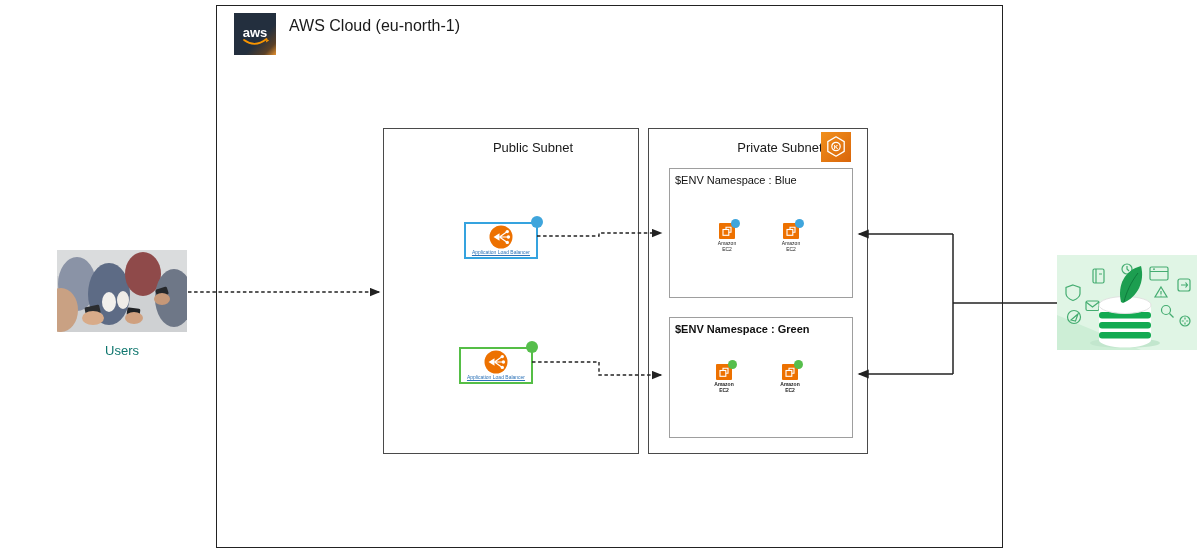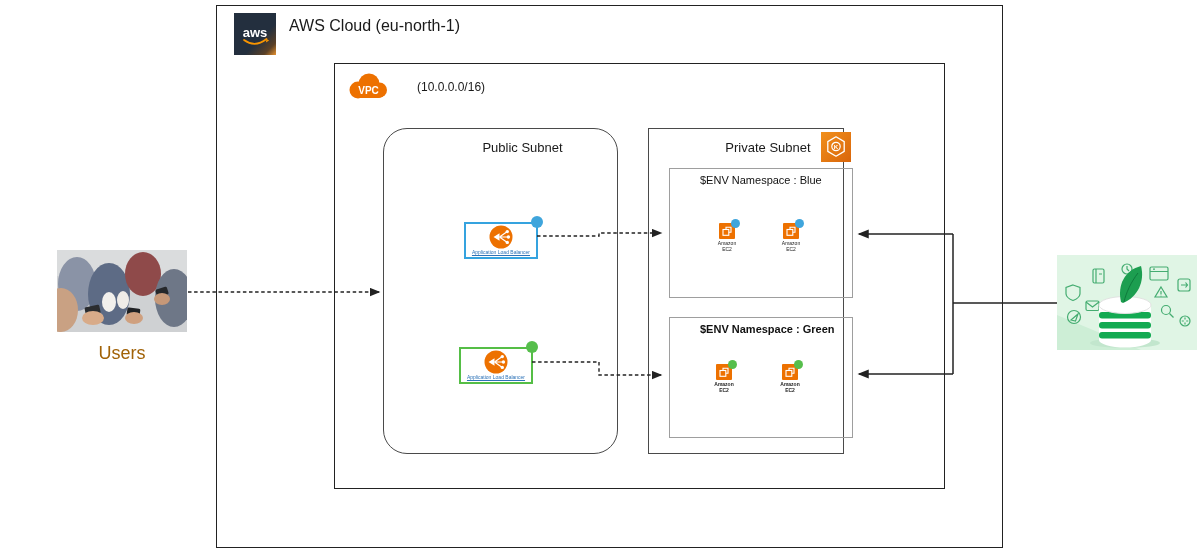--- a/index.html
+++ b/index.html
@@ -7,45 +7,45 @@
           font-family:"Liberation Sans",sans-serif;color:#1a1a1a;}
   .box{position:absolute;background:transparent;box-sizing:border-box;padding-left:44px;}
   .aws-cloud{left:216px;top:5px;width:787px;height:543px;border:1.6px solid var(--border-dark);}
   .aws-header{position:absolute;left:17px;top:7px;display:flex;align-items:flex-start;gap:13px;}
   .aws-logo{width:42px;height:42px;display:block;}
   .aws-title{font-size:16px;padding-top:4px;}
   .vpc{left:334px;top:63px;width:611px;height:426px;border:1.6px solid var(--border-dark);}
   .vpc-header{position:absolute;left:10px;top:8px;display:flex;align-items:center;gap:26px;}
   .vpc-cidr{font-size:12px;}
   .subnet{border:1.2px solid var(--border-mid);}
-  .public-subnet{left:383px;top:128px;width:235px;height:326px;border-radius:24px;}
-  .private-subnet{left:648px;top:128px;width:196px;height:326px;}
+  .public-subnet{left:383px;top:128px;width:256px;height:326px;}
+  .private-subnet{left:648px;top:128px;width:220px;height:326px;}
   .subnet-title{text-align:center;font-size:13px;padding-top:11px;}
   .eks-icon{position:absolute;top:3px;left:172px;width:30px;height:30px;}
   .namespace{position:absolute;border:1px solid var(--border-light);box-sizing:border-box;}
   .ns-blue{left:20px;top:39px;width:184px;height:130px;}
   .ns-green{left:20px;top:188px;width:184px;height:121px;font-weight:bold;}
-  .ns-title{font-size:11px;padding:5px 0 0 5px;color:#111;margin-left:25px;}
+  .ns-title{font-size:11px;padding:5px 0 0 5px;color:#111;}
   .alb-node{position:absolute;width:74px;height:37px;border:2px solid;box-sizing:border-box;
             display:flex;flex-direction:column;align-items:center;justify-content:flex-start;background:#fff;}
   .alb-blue{left:80px;top:93px;border-color:var(--alb-blue-border);}
   .alb-green{left:75px;top:218px;border-color:var(--alb-green-border);}
   .alb-icon{width:24px;height:24px;margin-top:1px;display:block;}
   .alb-label{font-size:5px;line-height:6px;color:var(--link-blue);text-decoration:underline;white-space:nowrap;}
   .dot{position:absolute;border-radius:50%;}
   .alb-dot{width:12px;height:12px;top:-8px;right:-7px;}
   .dot-blue{background:var(--accent-blue);}
   .dot-green{background:var(--accent-green);}
   .ec2-node{position:absolute;width:32px;display:flex;flex-direction:column;align-items:center;}
   .ec2-iconwrap{position:relative;width:16px;height:16px;}
   .ec2-dot{width:9px;height:9px;top:-4px;right:-5px;}
   .ec2-label{margin-top:2px;font-size:5px;line-height:5.5px;text-align:center;width:28px;color:#1c1c1c;}
   .users-node{position:absolute;left:57px;top:250px;width:130px;display:flex;flex-direction:column;align-items:center;}
   .users-photo{width:130px;height:82px;display:block;}
-  .users-label{margin-top:11px;font-size:18px;color:#a16207;}
+  .users-label{margin-top:11px;font-size:13px;color:#0f766e;}
   .db-illustration{position:absolute;left:1057px;top:255px;width:140px;height:95px;}
   .overlay{position:absolute;left:0;top:0;width:1200px;height:555px;pointer-events:none;z-index:9;}
 </style>
 </head>
 <body>
 
 <div class="canvas">
 
   <svg class="overlay" viewBox="0 0 1200 555">
     <defs>
@@ -96,32 +96,20 @@
         </defs>
         <rect width="42" height="42" fill="url(#awsg)"></rect>
         <text x="21" y="24" font-size="13" font-weight="bold" fill="#fff" text-anchor="middle" font-family="Liberation Sans, sans-serif">aws</text>
         <path d="M10,27 Q21,35 32.5,26" fill="none" stroke="#f79400" stroke-width="1.7" stroke-linecap="round"></path>
         <path d="M32.5,26 l-0.6,3.4 l3.2,-1.8 z" fill="#f79400"></path>
       </svg>
       <span class="aws-title">AWS Cloud (eu-north-1)</span>
     </div>
   </div>
 
-  <div class="box vpc">
-    <div class="vpc-header">
-      <svg width="46" height="30" viewBox="0 0 46 30">
-        <circle cx="13" cy="18" r="8.5" style="fill:var(--aws-orange)"></circle>
-        <circle cx="24" cy="12" r="10.5" style="fill:var(--aws-orange)"></circle>
-        <circle cx="34.5" cy="18" r="7.5" style="fill:var(--aws-orange)"></circle>
-        <rect x="9" y="16" width="30" height="10" rx="5" style="fill:var(--aws-orange)"></rect>
-        <text x="23.5" y="21.5" font-size="10" font-weight="bold" fill="#fff" text-anchor="middle" font-family="Liberation Sans, sans-serif">VPC</text>
-      </svg>
-      <span class="vpc-cidr">(10.0.0.0/16)</span>
-    </div>
-  </div>
 
   <div class="box subnet public-subnet">
     <div class="subnet-title">Public Subnet</div>
 
     <div class="alb-node alb-blue">
       <span class="dot dot-blue alb-dot"></span>
       <svg class="alb-icon" viewBox="0 0 24 24">
         <circle cx="12" cy="12" r="11.5" style="fill:var(--aws-orange)"></circle>
         <polygon points="4.5,12 10.5,8.3 10.5,15.7" fill="#fff"></polygon>
         <path d="M10.5,12 L18.3,6.6 M10.5,12 L19.4,12 M10.5,12 L18.3,17.4" stroke="#fff" stroke-width="1.2" fill="none"></path>

